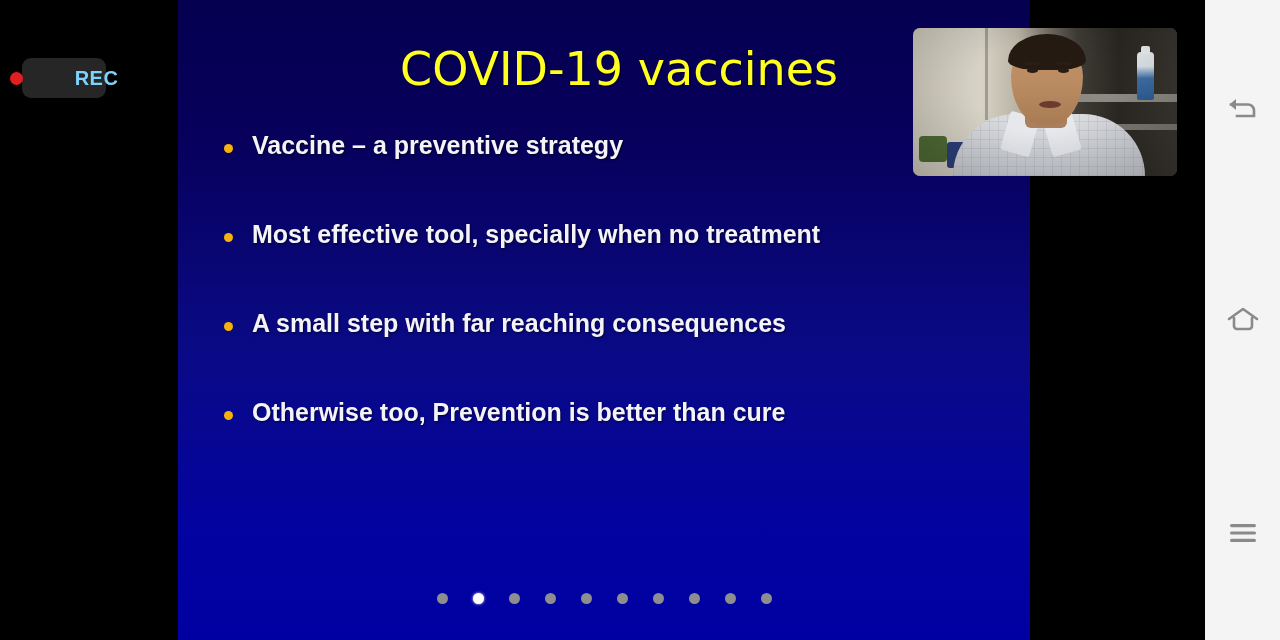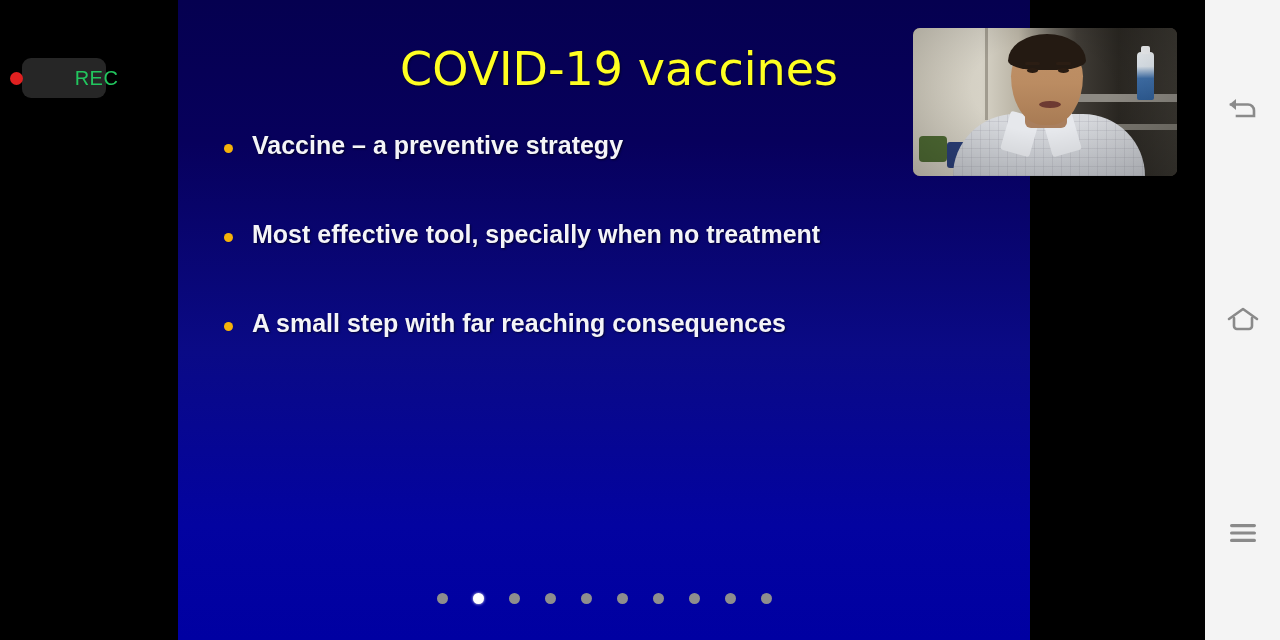--- a/index.html
+++ b/index.html
@@ -31,23 +31,23 @@
     gap: 8px;
   }
   #rec-dot {
     width: 13px;
     height: 13px;
     border-radius: 50%;
     background: #e02020;
     flex: none;
   }
   #rec-label {
-    color: #22c55e;
+    color: #7dd3fc;
     font-size: 20px;
-    font-weight: normal;
+    font-weight: bold;
     letter-spacing: 0.5px;
     line-height: 1;
     margin-left: 44px;
   }
 
   
   #slide {
     position: absolute;
     left: 178px;
     top: 0;
@@ -281,20 +281,24 @@
         <span class="bullet-marker"></span>
         <span class="bullet-text">Vaccine – a preventive strategy</span>
       </div>
       <div class="bullet-row">
         <span class="bullet-marker"></span>
         <span class="bullet-text">Most effective tool, specially when no treatment</span>
       </div>
       <div class="bullet-row">
         <span class="bullet-marker"></span>
         <span class="bullet-text">A small step with far reaching consequences</span>
+      </div>
+      <div class="bullet-row">
+        <span class="bullet-marker"></span>
+        <span class="bullet-text">Otherwise too, Prevention is better than cure</span>
       </div>
     </div>
 
     <div id="page-dots">
       <span class="page-dot"></span>
       <span class="page-dot active"></span>
       <span class="page-dot"></span>
       <span class="page-dot"></span>
       <span class="page-dot"></span>
       <span class="page-dot"></span>

